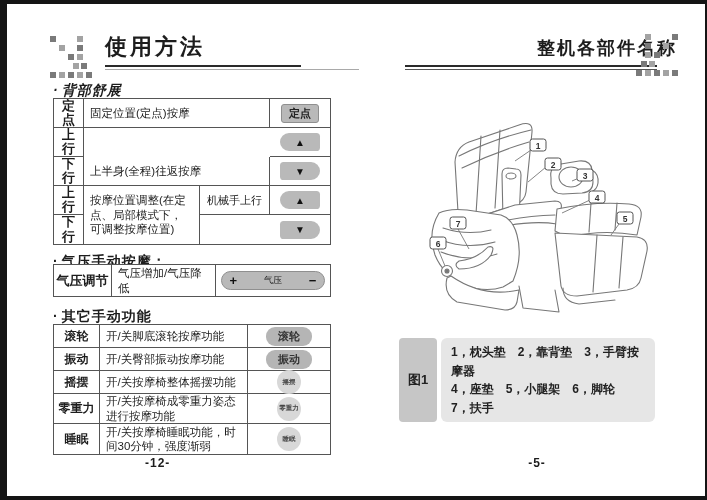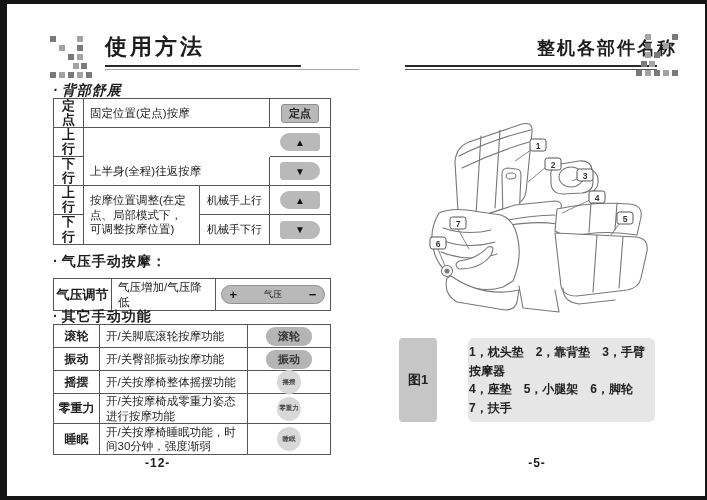--- a/index.html
+++ b/index.html
@@ -29,21 +29,21 @@
   
   .section{position:absolute; left:8px; font-size:14px; font-weight:bold; letter-spacing:1px;}
   .section .bullet{margin-right:3px;}
   .s1{top:50px;font-style:italic;} .s2{top:221px;} .s3{top:276px;}
 
   
   .tbl{position:absolute; left:8px; display:grid; border:1.5px solid #555; background:#fff;}
   .tbl>div{border-right:1px solid #555; border-bottom:1px solid #555; display:flex; align-items:center; box-sizing:border-box;}
   .tbl>div.no-r{border-right:none;} .tbl>div.no-b{border-bottom:none;}
   .t1{top:66px; width:276px; grid-template-columns:30px 1fr 70px 60px; grid-template-rows:repeat(5,29px);}
-  .t2{top:246px; width:276px; grid-template-columns:58px 104px 1fr; grid-template-rows:31px;}
+  .t2{top:232px; width:276px; grid-template-columns:58px 104px 1fr; grid-template-rows:31px;}
   .t3{top:292px; width:276px; grid-template-columns:46px 1fr 82px; grid-template-rows:23px 23px 23px 30px 30px;}
   .lab{justify-content:center; font-weight:bold; font-size:13px;}
   .vtext{display:block; width:14px; line-height:1.1; word-break:break-all; text-align:center;}
   .desc{padding:1px 6px; font-size:11.5px; line-height:1.25;}
   .sub{justify-content:center; font-size:11px;}
   .btnc{justify-content:center;}
 
   
   .btn-rect{background:#b9b9b9; border:1px solid #8f8f8f; border-radius:3px; padding:1px 7px; font-size:11px; font-weight:bold; color:#222;}
   .btn-arrow{width:40px; height:18px; background:#b9b9b9; display:flex; align-items:center; justify-content:center; font-size:10px; color:#111;}
@@ -52,21 +52,21 @@
   .btn-air{width:92%; height:19px; background:#b9b9b9; border:1px solid #8f8f8f; border-radius:10px; display:flex; align-items:center; justify-content:space-between; padding:0 8px; box-sizing:border-box; margin:0 auto;}
   .btn-air .pm{font-size:13px; font-weight:bold; color:#111;}
   .btn-air .mid{font-size:9px; font-weight:normal; color:#222;}
   .btn-pill{background:#b5b5b5; border-radius:9px; padding:2px 12px; font-size:11px; font-weight:bold; color:#333;}
   .btn-circle{width:24px; height:24px; border-radius:50%; background:#d8d8d8; display:flex; align-items:center; justify-content:center; font-size:6.5px; font-weight:bold; color:#444;}
 
   
   .chair-svg{position:absolute; left:8px; top:84px;}
   .caption{position:absolute; left:2px; top:306px; width:256px; display:flex; align-items:stretch; gap:4px;}
   .cap-tag{width:38px; background:#c6c6c6; border-radius:4px; display:flex; align-items:center; justify-content:center; font-size:13px; font-weight:bold; color:#222;}
-  .cap-body{flex:1; background:#e6e6e6; border-radius:6px; padding:5px 1px; font-size:12px; font-weight:bold; line-height:1.55; color:#222;margin-left:27px;}
+  .cap-body{flex:1; background:#e6e6e6; border-radius:6px; padding:5px 10px; font-size:12px; font-weight:bold; line-height:1.55; color:#222;}
 
   .pgnum{position:absolute; top:424px; font-size:12px; font-weight:bold; letter-spacing:1px;}
   .pgnum-left{left:100px; width:64px; text-align:left;}
   .pgnum-right{left:108px; width:64px; text-align:center;}
 </style>
 </head>
 <body>
 
 <div class="sheet">
 
@@ -125,21 +125,20 @@
         </div>
       <div class="desc no-b" style="grid-area:4/2/6/3">按摩位置调整(在定点、局部模式下，可调整按摩位置)</div>
       <div class="sub" style="grid-area:4/3">机械手上行</div>
       <div class="btnc no-r" style="grid-area:4/4">
           <span class="btn-arrow btn-up">▲</span>
         </div>
 
       <div class="lab no-b" style="grid-area:5/1">
           <span class="vtext">下行</span>
         </div>
-      <div class="sub no-b" style="grid-area:5/3">机械手下行</div>
       <div class="btnc no-r no-b" style="grid-area:5/4">
           <span class="btn-arrow btn-down">▼</span>
         </div>
     </div>
 
     <div class="section s2">
       <span class="bullet">·</span><span>气压手动按摩：</span>
     </div>
 
     <div class="tbl t2">

